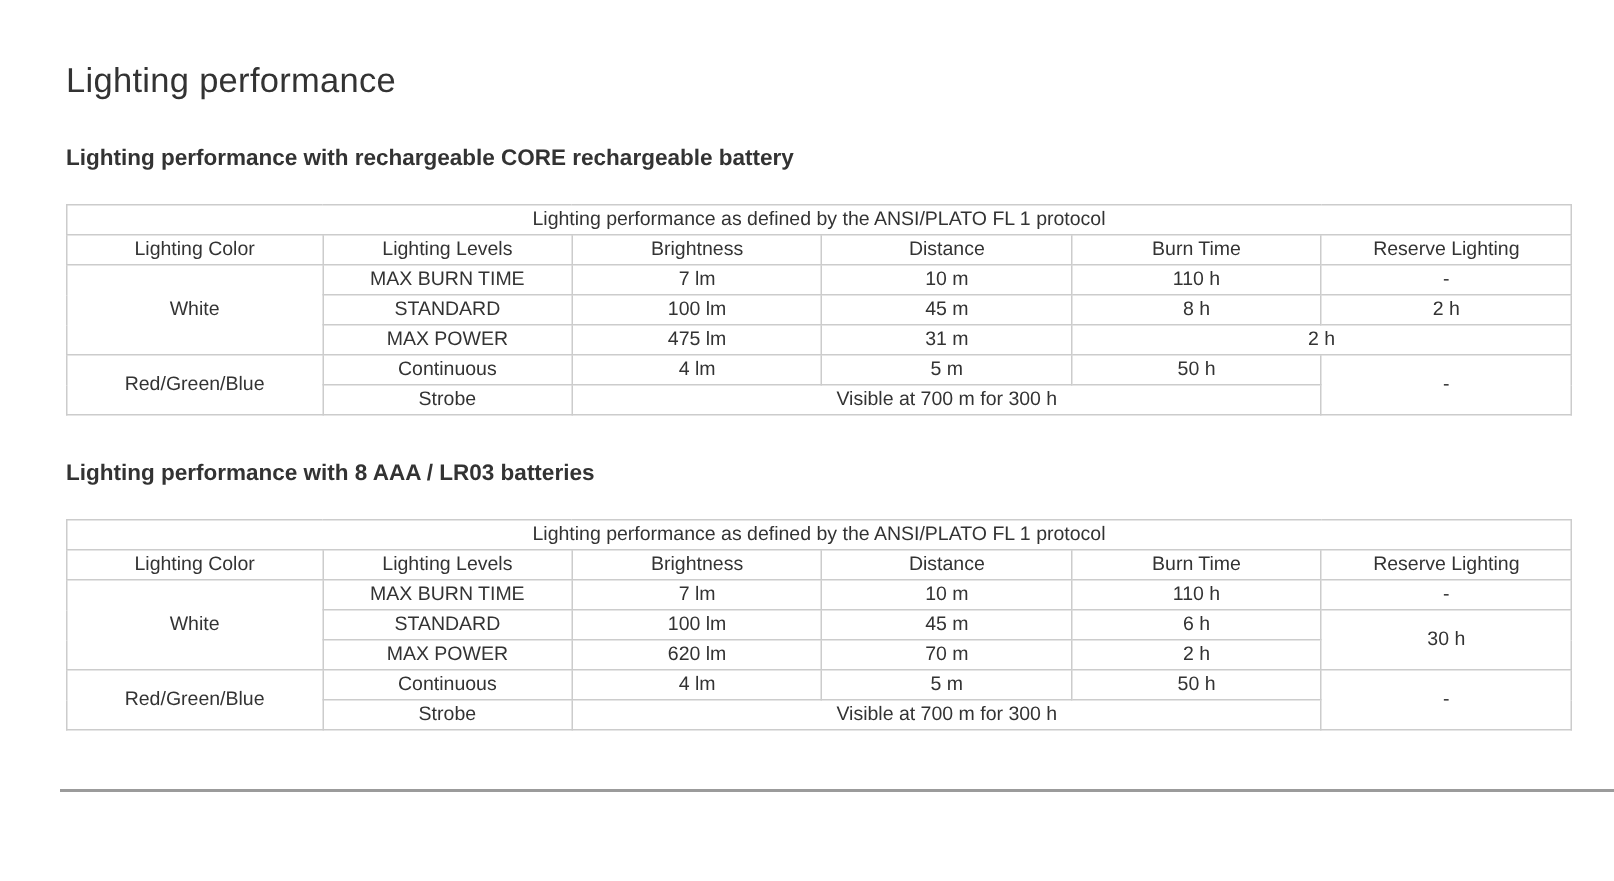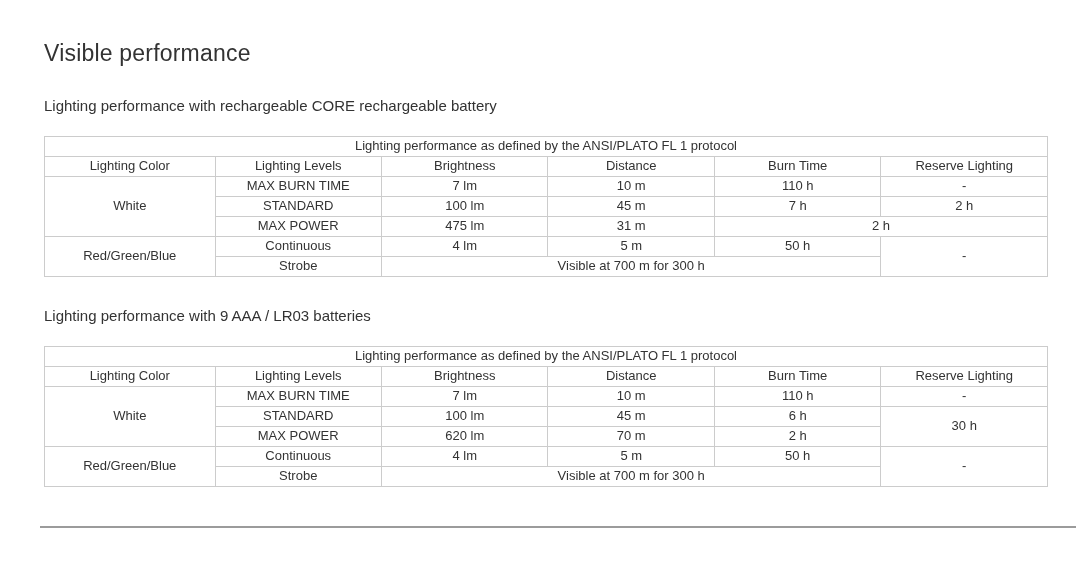--- a/index.html
+++ b/index.html
@@ -16,21 +16,21 @@
   h1.page-title {
     margin: 40px 0 0 0;
     font-size: 23px;
     font-weight: 300;
     color: #333333;
     letter-spacing: 0.2px;
   }
   h2.section-heading {
     margin: 30px 0 0 0;
     font-size: 15px;
-    font-weight: normal;
+    font-weight: bold;
     color: #333333;
   }
   table.perf-table {
     border-collapse: collapse;
     width: 100%;
     table-layout: fixed;
     margin-top: 22px;
   }
   .perf-table th, .perf-table td {
     border: 1px solid #cccccc;
@@ -49,21 +49,21 @@
     border: none;
     border-top: 2px solid #9b9b9b;
     margin: 39px 0 0 40px;
   }
 </style>
 </head>
 <body>
 
 <div class="content">
 
-  <h1 class="page-title">Visible performance</h1>
+  <h1 class="page-title">Lighting performance</h1>
 
   <h2 class="section-heading">Lighting performance with rechargeable CORE rechargeable battery</h2>
 
   <table class="perf-table">
     <colgroup>
       <col style="width:17%">
         <col style="width:16.6%">
         <col style="width:16.6%">
       <col style="width:16.6%">
         <col style="width:16.6%">
@@ -88,21 +88,21 @@
         <td>MAX BURN TIME</td>
         <td>7 lm</td>
         <td>10 m</td>
         <td>110 h</td>
         <td>-</td>
       </tr>
       <tr>
         <td>STANDARD</td>
         <td>100 lm</td>
         <td>45 m</td>
-        <td>7 h</td>
+        <td>8 h</td>
         <td>2 h</td>
       </tr>
       <tr>
         <td>MAX POWER</td>
         <td>475 lm</td>
         <td>31 m</td>
         <td colspan="2">2 h</td>
       </tr>
       <tr>
         <td rowspan="2">Red/Green/Blue</td>
@@ -112,21 +112,21 @@
         <td>50 h</td>
         <td rowspan="2">-</td>
       </tr>
       <tr>
         <td>Strobe</td>
         <td colspan="3">Visible at 700 m for 300 h</td>
       </tr>
     </tbody>
   </table>
 
-  <h2 class="section-heading">Lighting performance with 9 AAA / LR03 batteries</h2>
+  <h2 class="section-heading">Lighting performance with 8 AAA / LR03 batteries</h2>
 
   <table class="perf-table">
     <colgroup>
       <col style="width:17%">
         <col style="width:16.6%">
         <col style="width:16.6%">
       <col style="width:16.6%">
         <col style="width:16.6%">
         <col style="width:16.6%">
     </colgroup>

